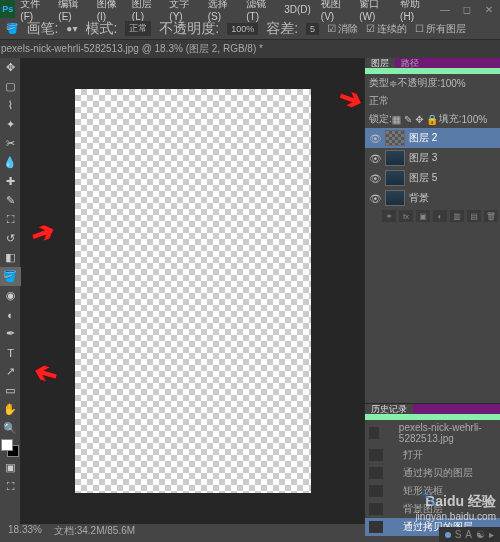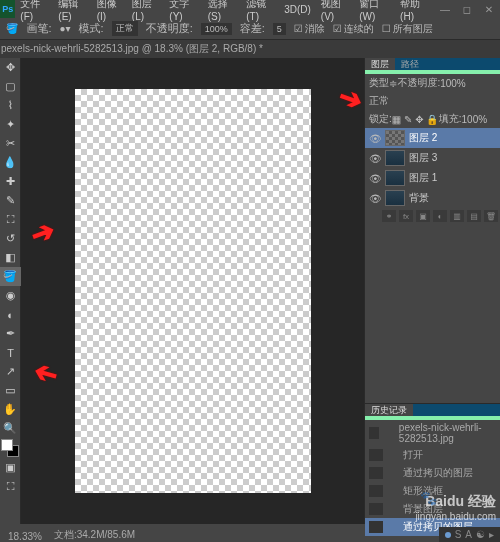--- a/index.html
+++ b/index.html
@@ -3,55 +3,55 @@
 <meta charset="utf-8">
 <style>
 *{margin:0;padding:0;box-sizing:border-box;font-family:"Microsoft YaHei",sans-serif;font-size:10px;user-select:none}
 body{background:#535353;width:500px;height:542px;overflow:hidden;position:relative}
 .menubar{background:#454545;height:18px;display:flex;align-items:center;color:#ccc}
 .ps-logo{background:#14532d;color:#31a8ff;width:18px;height:18px;display:flex;align-items:center;justify-content:center;font-weight:bold;font-size:9px}
 .menubar .mi{padding:0 5px;cursor:default}
 .winctrl{margin-left:auto;display:flex}
 .winctrl div{width:22px;height:18px;display:flex;align-items:center;justify-content:center;color:#999}
 .optbar{background:#454545;height:22px;display:flex;align-items:center;color:#bbb;padding:0 6px;gap:8px;border-bottom:1px solid #2a2a2a}
-.optbar .lbl{font-size:11px}
+.optbar .lbl{font-size:14px}
 .optbar .val{background:#333;padding:1px 4px;font-size:9px}
 .optbar .chk{display:flex;align-items:center;gap:2px}
 .tabbar{background:#3a3a3a;height:18px;display:flex;align-items:center;color:#aaa;padding:0 1px;font-size:9px}
 .main{display:flex;height:calc(542px - 18px - 22px - 18px - 18px)}
 .tools{width:21px;background:#454545;display:flex;flex-direction:column;border-right:1px solid #2a2a2a}
 .tools .t{width:21px;height:19px;display:flex;align-items:center;justify-content:center;color:#ccc;font-size:11px}
 .tools .t.sel{background:#666}
 .swatch{width:18px;height:18px;margin:1px;position:relative}
 .swatch .fg{width:12px;height:12px;background:#fff;border:1px solid #888;position:absolute;top:0;left:0}
 .swatch .bg{width:12px;height:12px;background:#000;border:1px solid #888;position:absolute;bottom:0;right:0}
 .canvas-area{flex:1;background:#262626;display:flex;align-items:center;justify-content:center;position:relative}
 .checker{width:236px;height:404px;background:repeating-conic-gradient(#ccc 0 25%,#fff 0 50%) 0 0/12px 12px}
 .panels{width:136px;background:#454545;display:flex;flex-direction:column;border-left:1px solid #2a2a2a}
 .panel{border-bottom:1px solid #2a2a2a;display:flex;flex-direction:column}
-.ptabs{display:flex;background:#0c4a6e;height:16px;border-bottom:4px solid #86efac}
+.ptabs{display:flex;background:#701a75;height:16px;border-bottom:6px solid #86efac}
 .ptabs .pt{padding:0 6px;font-size:9px;color:#aaa;display:flex;align-items:center}
 .ptabs .pt.active{background:#454545;color:#ddd}
 .prow{display:flex;align-items:center;padding:2px 4px;color:#bbb;font-size:9px;gap:0}
 .layers{flex:1;overflow:hidden}
 .layer{display:flex;align-items:center;padding:2px 4px;color:#ccc;font-size:9px;gap:4px}
 .layer.sel{background:#5a7aa8;color:#fff}
 .layer .eye{width:12px;color:#bbb}
 .layer .thumb{width:20px;height:16px;background:#222;border:1px solid #666}
 .layer .thumb.checker-t{background:repeating-conic-gradient(#555 0 25%,#777 0 50%) 0 0/6px 6px}
 .layer .thumb.img{background:linear-gradient(#2a4050,#1a3040)}
 .props{height:48px;background:#3a3a3a}
 .history{height:120px}
 .hist-list{font-size:9px;color:#aaa}
 .hist-item{display:flex;align-items:center;padding:2px 4px;gap:20px}
 .hist-item .hi{width:14px;height:12px;background:#333}
 .hist-item.sel{background:#5a7aa8;color:#fff}
 .panel-btns{display:flex;justify-content:flex-end;padding:2px;gap:3px}
 .panel-btns .pb{width:14px;height:12px;background:#3a3a3a;color:#888;display:flex;align-items:center;justify-content:center;font-size:8px}
-.statusbar{height:18px;background:#454545;color:#aaa;display:flex;align-items:flex-end;padding:0 8px;font-size:9px;gap:12px}
+.statusbar{height:18px;background:#454545;color:#aaa;display:flex;align-items:flex-start;padding:0 8px;font-size:9px;gap:12px}
 .arrow{position:absolute;color:#ff2020;font-size:28px;font-weight:bold;text-shadow:0 0 2px #800}
 .watermark{position:absolute;bottom:20px;right:4px;color:rgba(255,255,255,0.7);font-size:11px;display:flex;flex-direction:column;align-items:flex-end}
 .watermark .big{font-size:14px;font-weight:bold}
 .watermark .foot{position:absolute;bottom:16px;right:58px;color:rgba(255,255,255,0.5);font-size:14px}
 .taskhint{position:absolute;bottom:0;right:0;background:#333;color:#888;font-size:9px;padding:2px 6px;display:flex;align-items:center;gap:4px}
 .taskhint .dot{width:6px;height:6px;border-radius:50%}
 </style>
 </head>
 <body>
 
@@ -159,21 +159,21 @@
           <span>图层 2</span>
         </div>
         <div class="layer">
           <span class="eye">👁</span>
           <div class="thumb img"></div>
           <span>图层 3</span>
         </div>
         <div class="layer">
           <span class="eye">👁</span>
           <div class="thumb img"></div>
-          <span>图层 1</span>
+          <span>图层 5</span>
         </div>
         <div class="layer">
           <span class="eye">👁</span>
           <div class="thumb img"></div>
           <span>背景</span>
         </div>
       </div>
       <div class="panel-btns">
         <div class="pb">⚭</div>
         <div class="pb">fx</div>

